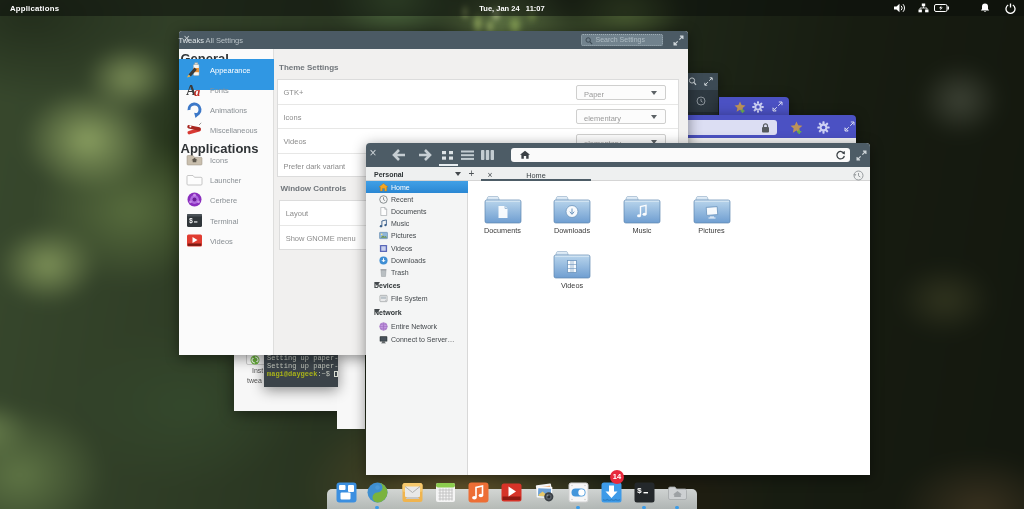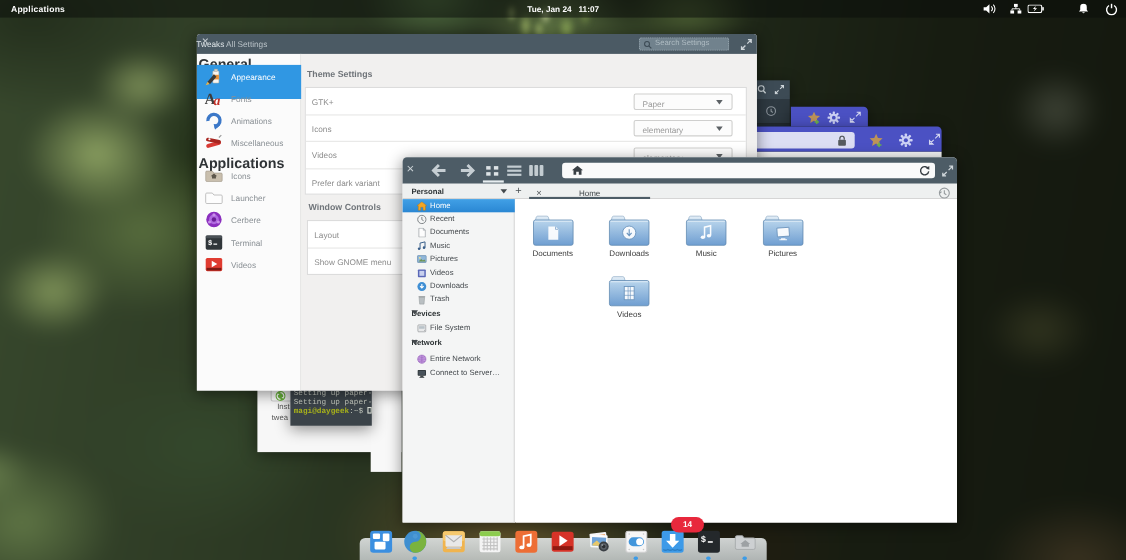--- a/index.html
+++ b/index.html
@@ -84,21 +84,21 @@
 .fm-row.sel{background:linear-gradient(#41a0e6,#2a87d3);color:#fff;width:102px}
 .fm-ic{position:absolute;left:13px;top:1.5px;width:9px;height:9px}
 .fm-caret{position:absolute;right:8px;top:4px;width:0;height:0;border-left:3.5px solid transparent;border-right:3.5px solid transparent;border-top:4px solid #43484c}
 .fold{position:absolute;width:70px;text-align:center;font-size:7.3px;color:#3a3a3a}
 .fold svg{display:block;margin:0 auto}
 .fold .lb{display:block;margin-top:2px}
 
 #dock{left:326.5px;top:489px;width:370.5px;height:20px;background:linear-gradient(rgba(222,226,226,.92),rgba(196,202,202,.88));border-radius:5px 5px 0 0}
 .dk{position:absolute;top:481.5px;width:21px;height:21px}
 .dot{position:absolute;top:505.5px;width:4px;height:3px;border-radius:2px;background:#3c9ce8}
-#badge{position:absolute;left:610px;top:470px;width:30px;height:14px;border-radius:7px;background:#e8283c;color:#fff;font-size:7.5px;font-weight:bold;text-align:center;line-height:14px}
+#badge{position:absolute;left:610px;top:470px;width:14px;height:14px;border-radius:7px;background:#e8283c;color:#fff;font-size:7.5px;font-weight:bold;text-align:center;line-height:14px}
 </style>
 </head>
 <body>
 <div id="wall"></div>
 <div style="position:absolute;left:420px;top:0;width:180px;height:40px;filter:blur(2.5px);background-image:
  radial-gradient(9px 18px at 58px 24px, #93a95e 0%, rgba(147,169,94,0) 70%),
  radial-gradient(7px 13px at 76px 14px, #c2d094 0%, rgba(194,208,148,0) 70%),
  radial-gradient(11px 17px at 95px 26px, #8ba757 0%, rgba(139,167,87,0) 72%),
  radial-gradient(8px 13px at 70px 27px, #9cb268 0%, rgba(156,178,104,0) 70%),
  radial-gradient(6px 12px at 45px 12px, #a2b56e 0%, rgba(162,181,110,0) 70%),

